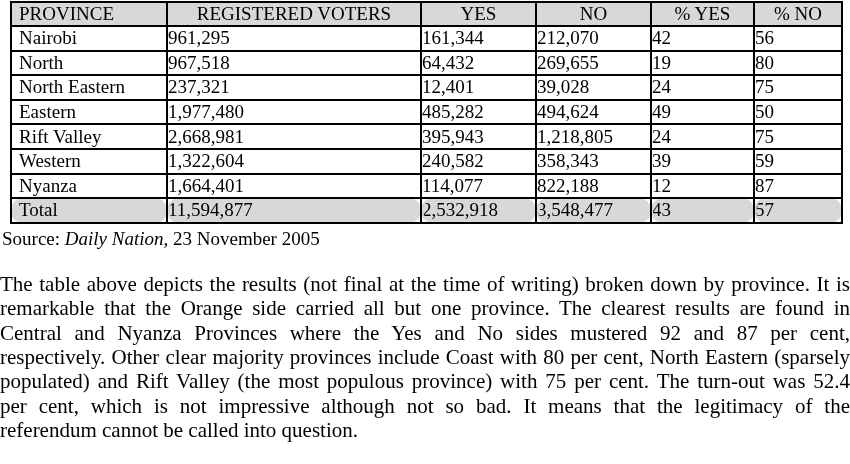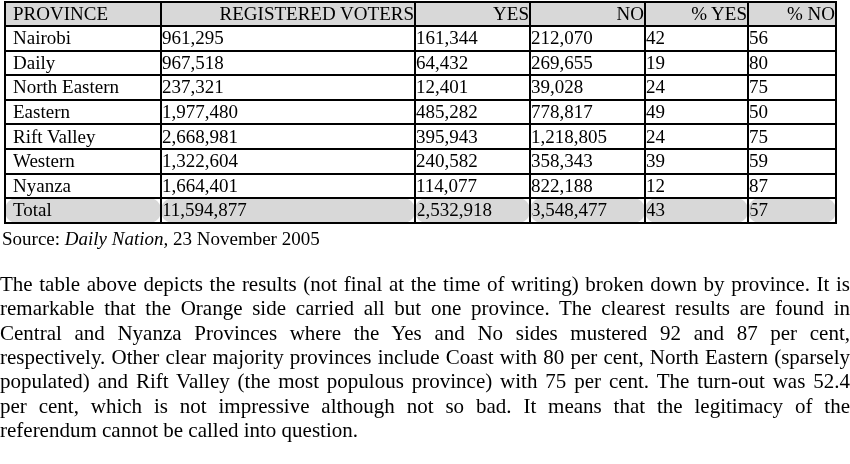--- a/index.html
+++ b/index.html
@@ -7,33 +7,33 @@
     width: 850px; height: 464px;
     background: var(--page-bg, #ffffff);
     color: var(--text, #000000);
     font-family: "Liberation Serif", "DejaVu Serif", serif;
     overflow: hidden;
   }
   table[data-name="results-table"] {
     border-collapse: collapse;
     table-layout: fixed;
     width: 831px;
-    margin: 1px 0 0 4px;
+    margin: 1px 0 0 10px;
   }
   th, td {
     border: 2px solid var(--border, #000000);
     font-size: 19px;
     font-weight: normal;
     white-space: nowrap;
     overflow: hidden;
     padding: 0;
   }
   th {
     background: var(--header-bg, #d8d8d8);
-    text-align: right;
+    text-align: center;
     height: 21px;
   }
   td { height: 22.6px; }
   .al { text-align: left; padding-left: 7px; }
   .ar { text-align: left; padding-right: 10px; }
   tr.shaded td { background: var(--header-bg, #d8d8d8); border-radius: 12px; }
   .source {
     font-size: 19px;
     margin: 3px 0 0 2px;
     line-height: 23px;
@@ -76,40 +76,40 @@
   <tbody data-name="results-table-body" id="tbody">
       <tr data-name="table-row">
         <td class="al" data-name="cell-province">Nairobi</td>
         <td class="ar" data-name="cell-registered">961,295</td>
         <td class="ar" data-name="cell-yes">161,344</td>
         <td class="ar" data-name="cell-no">212,070</td>
         <td class="ar" data-name="cell-pct-yes">42</td>
         <td class="ar" data-name="cell-pct-no">56</td>
       </tr>
       <tr data-name="table-row">
-        <td class="al" data-name="cell-province">Daily</td>
+        <td class="al" data-name="cell-province">North</td>
         <td class="ar" data-name="cell-registered">967,518</td>
         <td class="ar" data-name="cell-yes">64,432</td>
         <td class="ar" data-name="cell-no">269,655</td>
         <td class="ar" data-name="cell-pct-yes">19</td>
         <td class="ar" data-name="cell-pct-no">80</td>
       </tr>
       <tr data-name="table-row">
         <td class="al" data-name="cell-province">North Eastern</td>
         <td class="ar" data-name="cell-registered">237,321</td>
         <td class="ar" data-name="cell-yes">12,401</td>
         <td class="ar" data-name="cell-no">39,028</td>
         <td class="ar" data-name="cell-pct-yes">24</td>
         <td class="ar" data-name="cell-pct-no">75</td>
       </tr>
       <tr data-name="table-row">
         <td class="al" data-name="cell-province">Eastern</td>
         <td class="ar" data-name="cell-registered">1,977,480</td>
         <td class="ar" data-name="cell-yes">485,282</td>
-        <td class="ar" data-name="cell-no">778,817</td>
+        <td class="ar" data-name="cell-no">494,624</td>
         <td class="ar" data-name="cell-pct-yes">49</td>
         <td class="ar" data-name="cell-pct-no">50</td>
       </tr>
       <tr data-name="table-row">
         <td class="al" data-name="cell-province">Rift Valley</td>
         <td class="ar" data-name="cell-registered">2,668,981</td>
         <td class="ar" data-name="cell-yes">395,943</td>
         <td class="ar" data-name="cell-no">1,218,805</td>
         <td class="ar" data-name="cell-pct-yes">24</td>
         <td class="ar" data-name="cell-pct-no">75</td>

